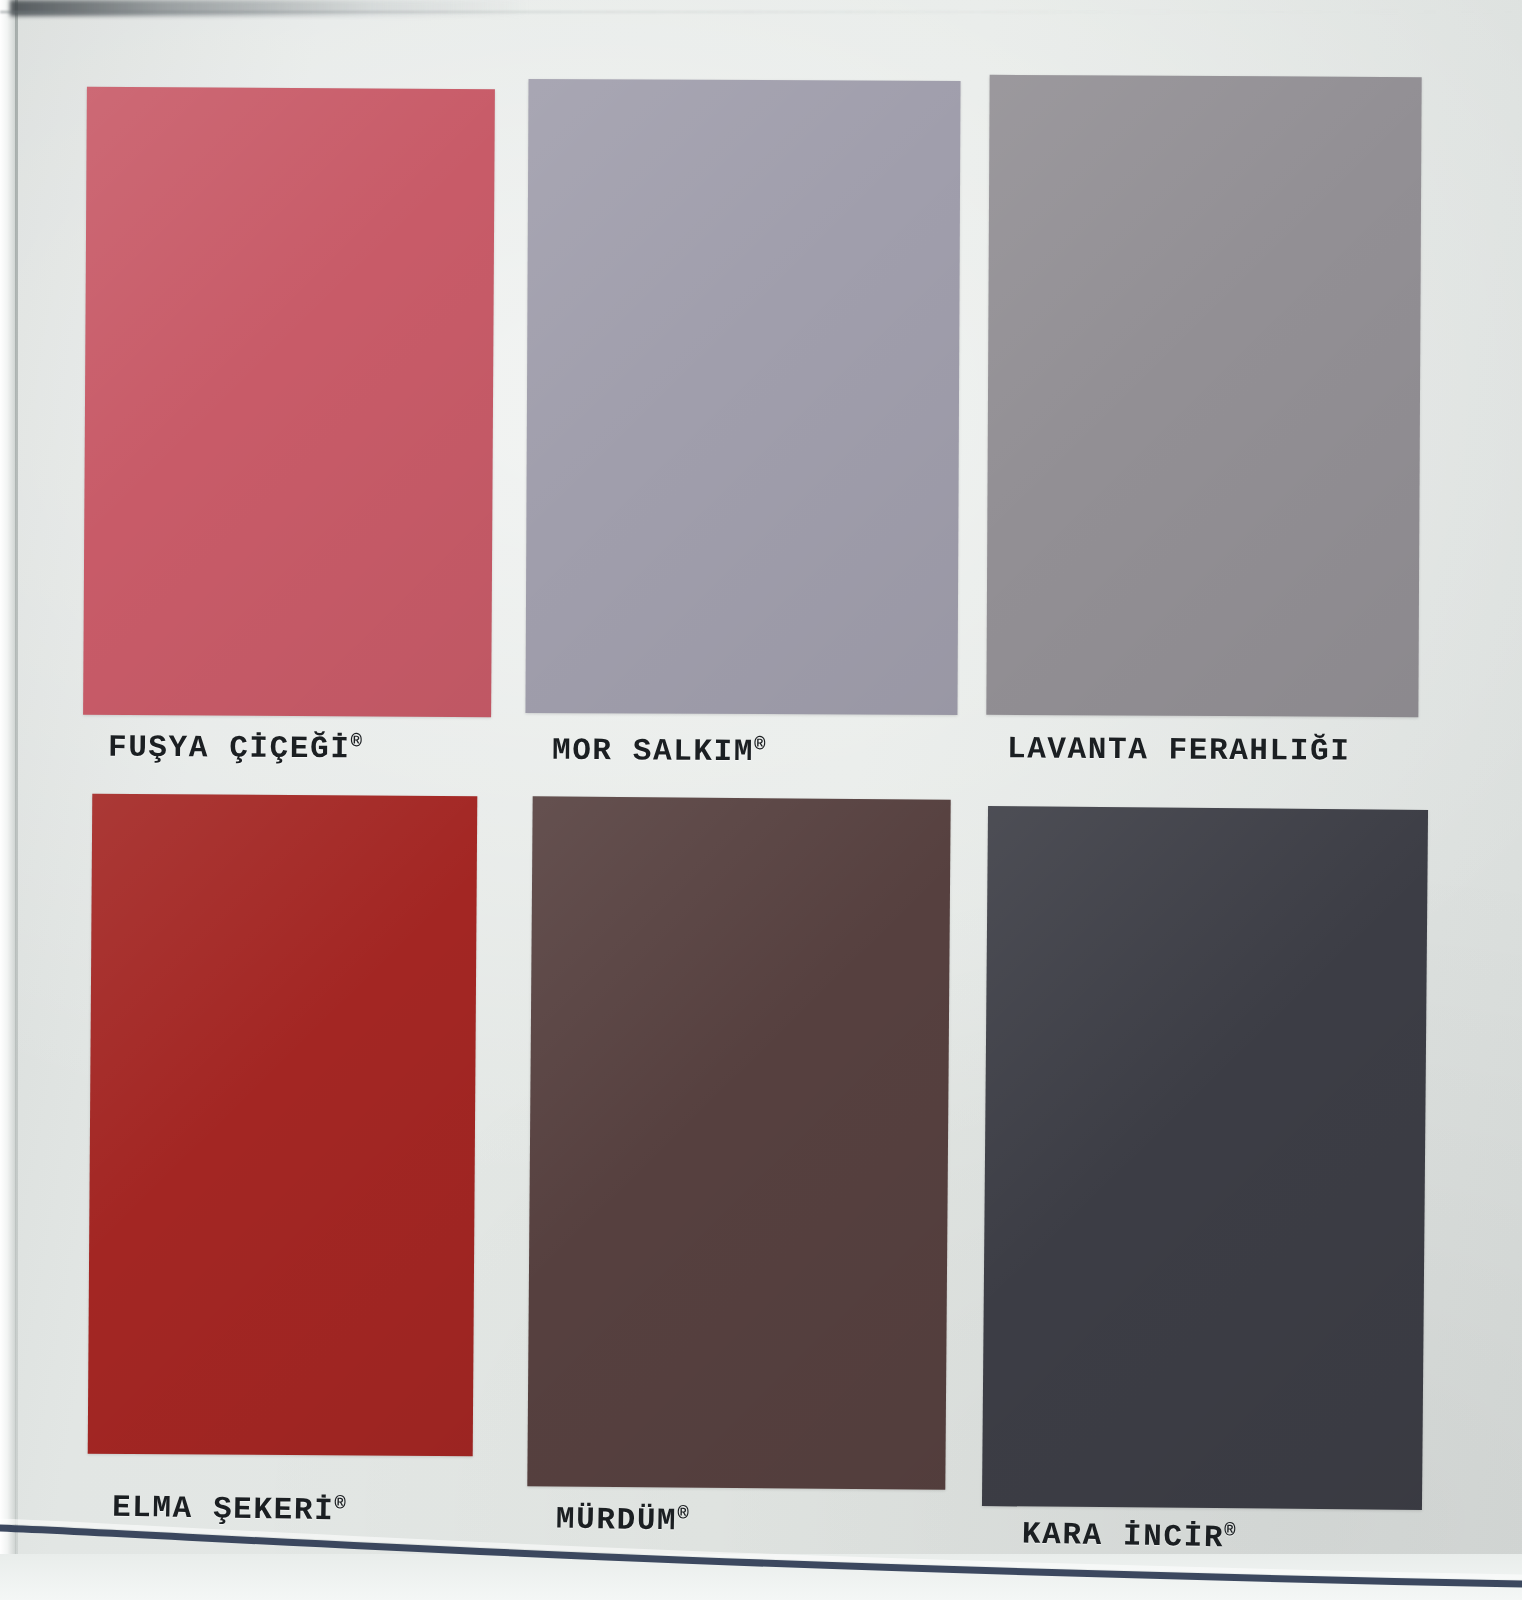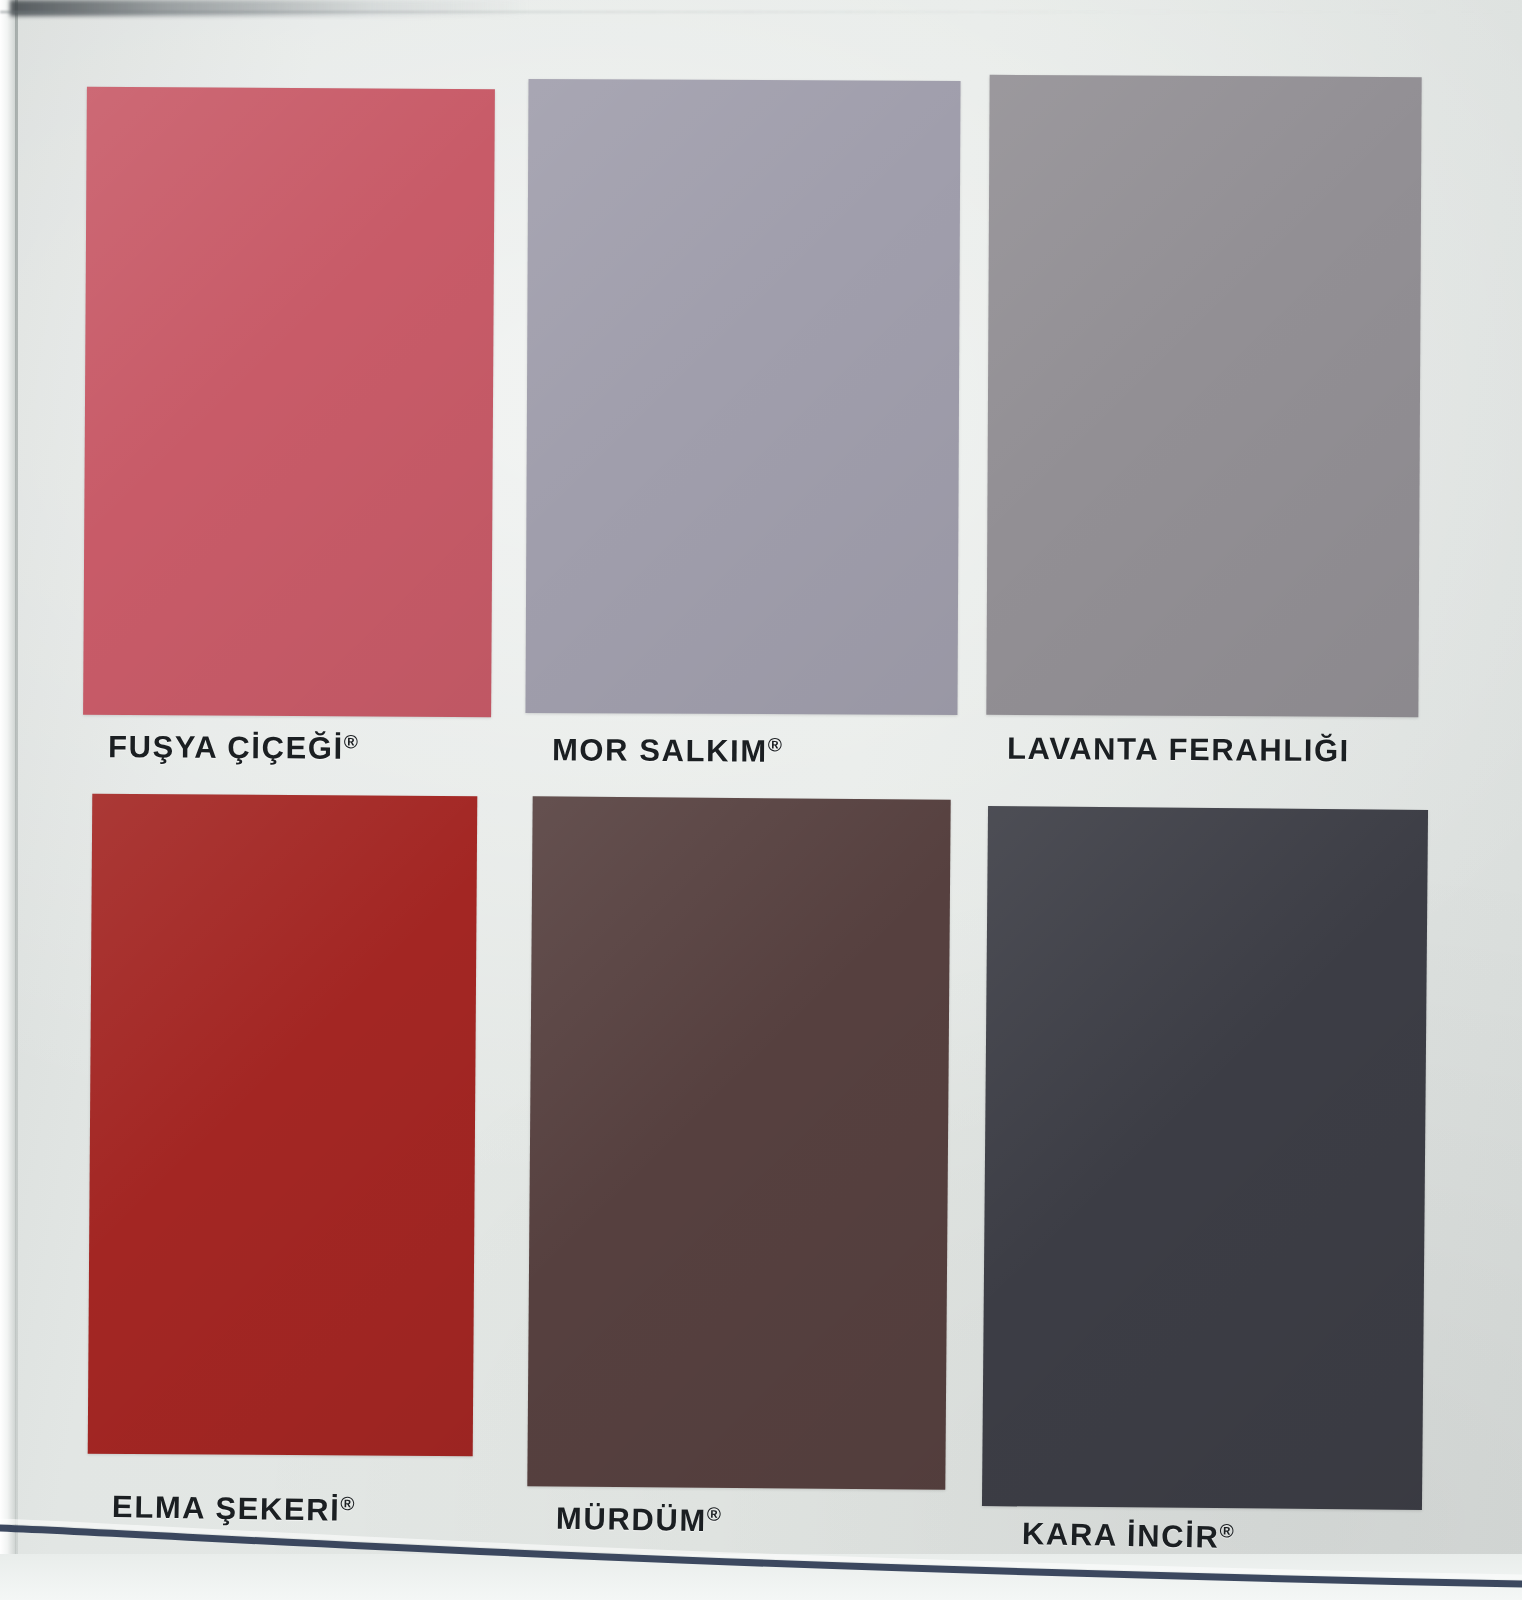--- a/index.html
+++ b/index.html
@@ -7,21 +7,21 @@
     margin: 0;
     padding: 0;
     background: #ffffff;
   }
   #page {
     position: relative;
     width: 1522px;
     height: 1600px;
     overflow: hidden;
     background: #dfe3e1;
-    font-family: Liberation Sans, sans-serif;
+    font-family: Liberation Mono, monospace;
   }
 
   
   .paper {
     position: absolute;
     inset: 0;
     background:
       linear-gradient(100deg, #d6dad8 0%, #e2e6e4 18%, #e4e8e5 55%, #dde1df 85%, #d9dddb 100%);
   }
   .paper-sheen {

